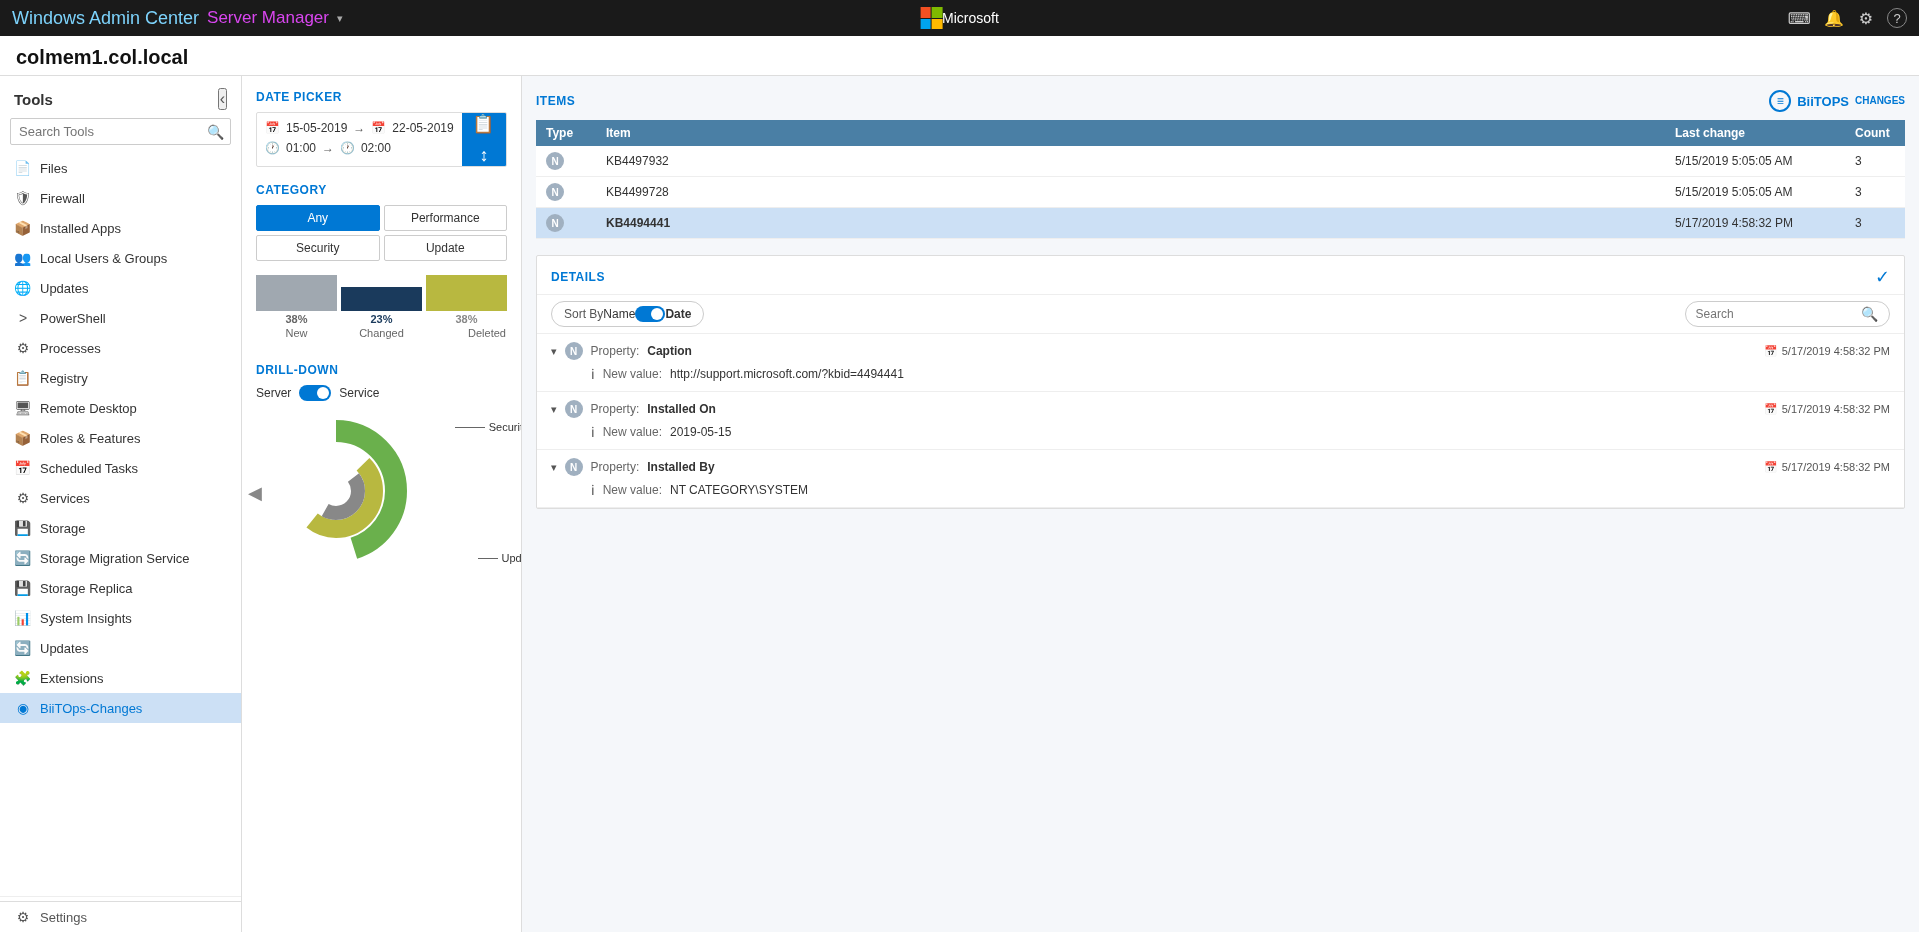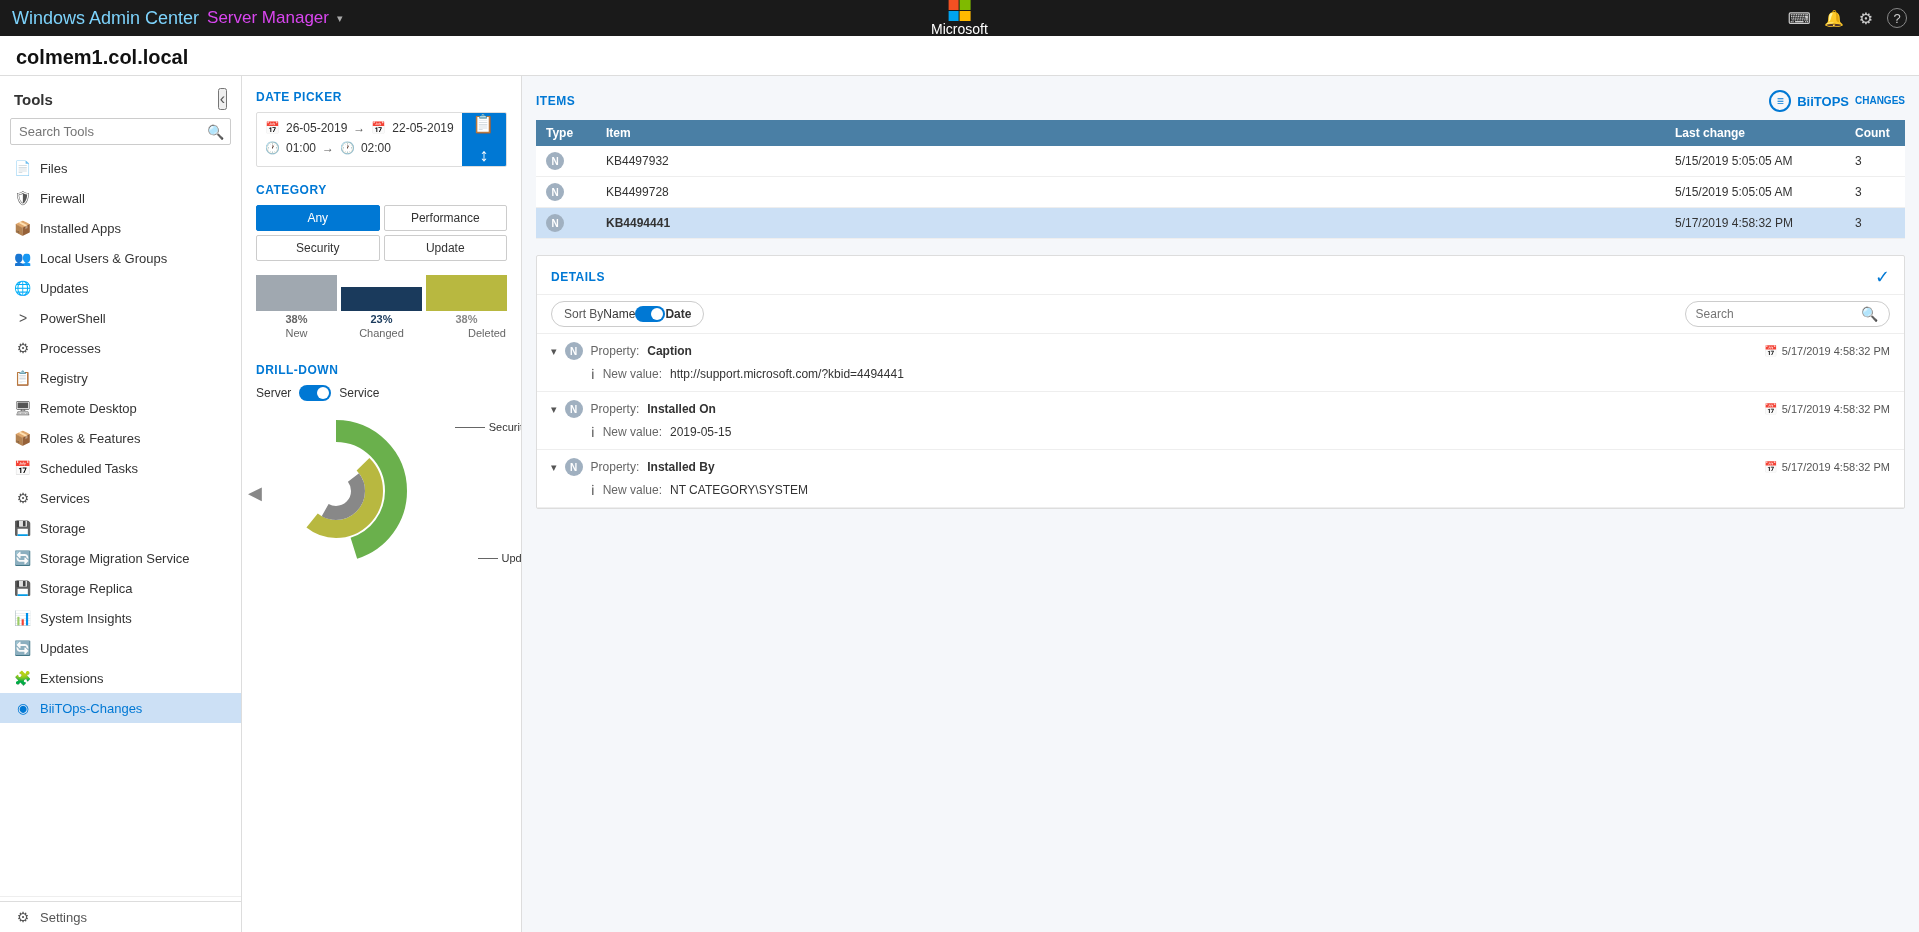--- a/index.html
+++ b/index.html
@@ -11,21 +11,21 @@
       height: 36px;
       display: flex;
       align-items: center;
       padding: 0 12px;
       color: #fff;
       position: relative;
     }
     .topbar-left { display: flex; align-items: center; gap: 8px; font-size: 13px; }
     .topbar-title { color: #7dd3fc; font-size: 18px; }
     .topbar-server { color: #d946ef; font-size: 17px; display: flex; align-items: center; gap: 4px; text-align: right; }
-    .topbar-center { position: absolute; left: 50%; transform: translateX(-50%); display: flex; align-items: center; gap: 0; flex-direction: column; }
+    .topbar-center { position: absolute; left: 50%; transform: translateX(-50%); display: flex; align-items: center; gap: 0; }
     .ms-grid { display: grid; grid-template-columns: 1fr 1fr; grid-template-rows: 1fr 1fr; gap: 1px; width: 22px; height: 22px; }
     .topbar-right { margin-left: auto; display: flex; align-items: center; gap: 14px; color: #ccc; font-size: 16px; }
     .chevron-icon { font-size: 11px; color: #aaa; }
 
     
     .app-layout { display: flex; flex-direction: column; height: calc(100vh - 36px); }
     .server-title { padding: 10px 16px 6px; font-size: 20px; font-weight: 600; color: #111; background: #fff; border-bottom: 1px solid #ddd; }
 
     .main-content { display: flex; flex: 1; overflow: hidden; }
 
@@ -256,21 +256,21 @@
     <div class="panel-area">
 
       <div class="left-panel">
 
         <div>
           <div class="section-title">DATE PICKER</div>
           <div style="display:flex; gap:0; border:1px solid #ddd; border-radius:2px; overflow:hidden;">
             <div style="flex:1; padding:8px; display:flex; flex-direction:column; gap:6px;">
               <div class="date-row">
                 <span>📅</span>
-                <span style="cursor:pointer; font-size:12px;">26-05-2019</span>
+                <span style="cursor:pointer; font-size:12px;">15-05-2019</span>
                 <span style="color:#555;">→</span>
                 <span>📅</span>
                 <span style="cursor:pointer; font-size:12px;">22-05-2019</span>
               </div>
               <div class="date-row">
                 <span>🕐</span>
                 <span style="cursor:pointer; font-size:12px;">01:00</span>
                 <span style="color:#555;">→</span>
                 <span>🕐</span>
                 <span style="cursor:pointer; font-size:12px;">02:00</span>

